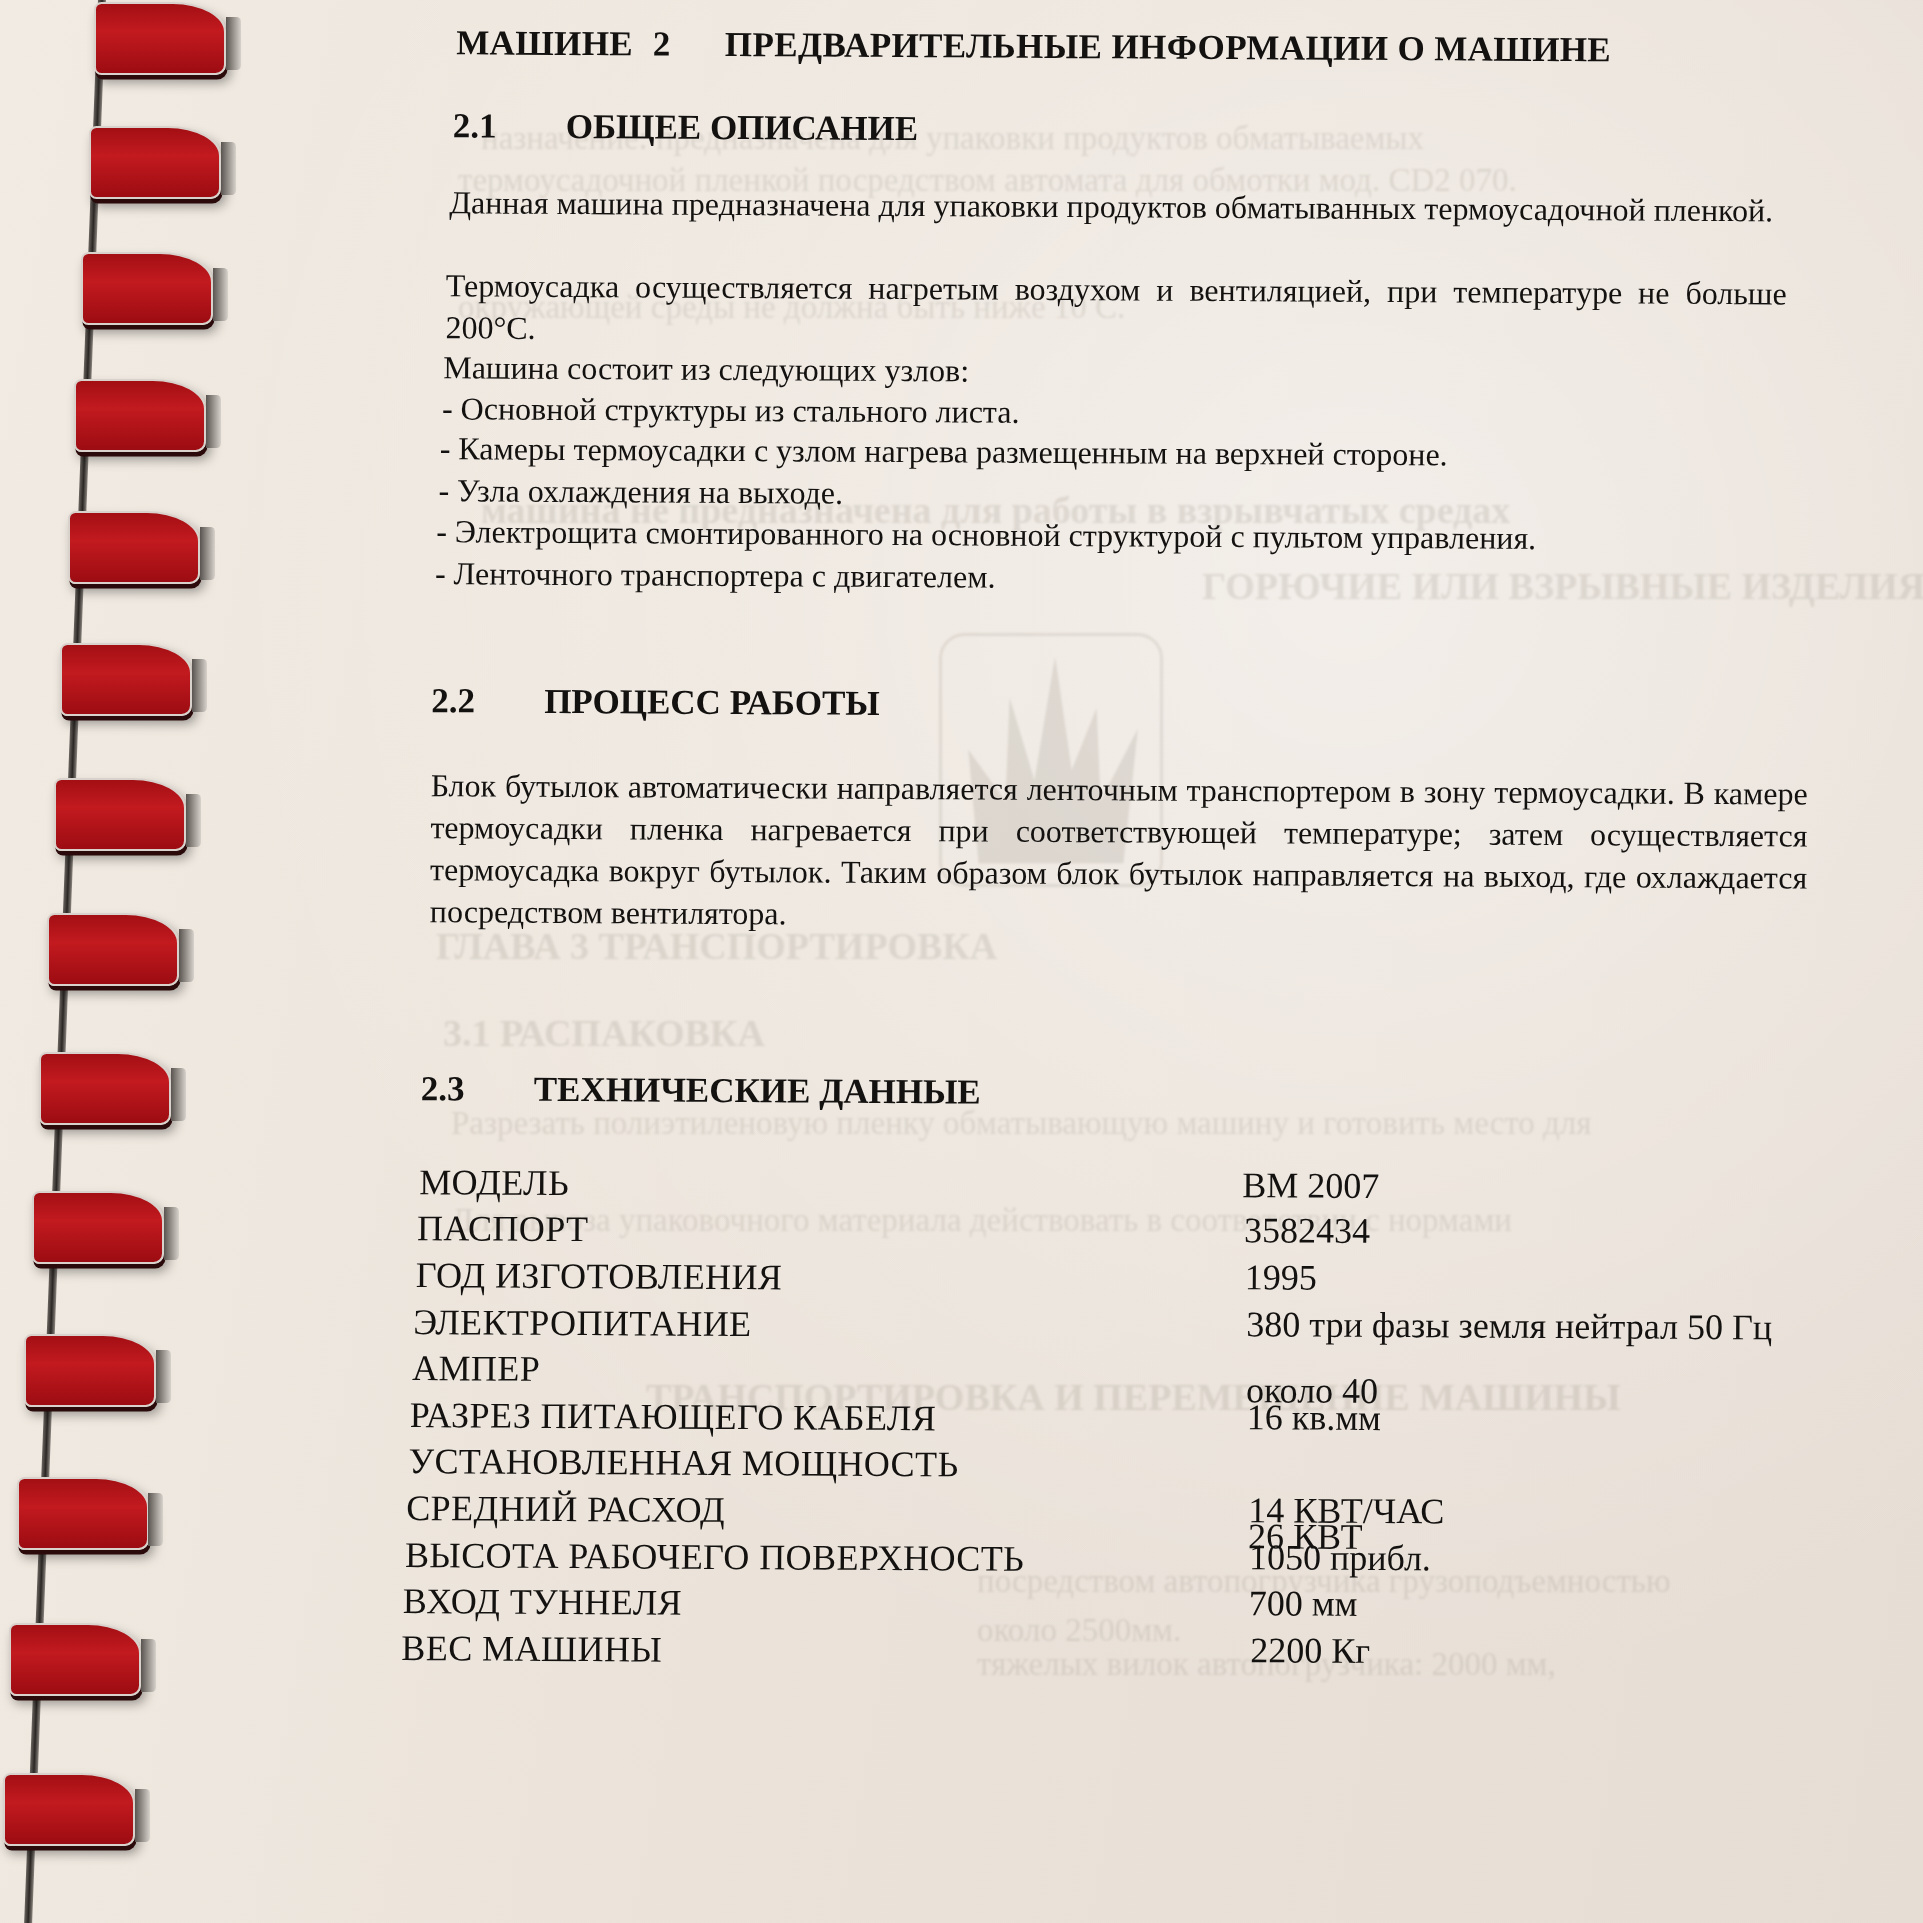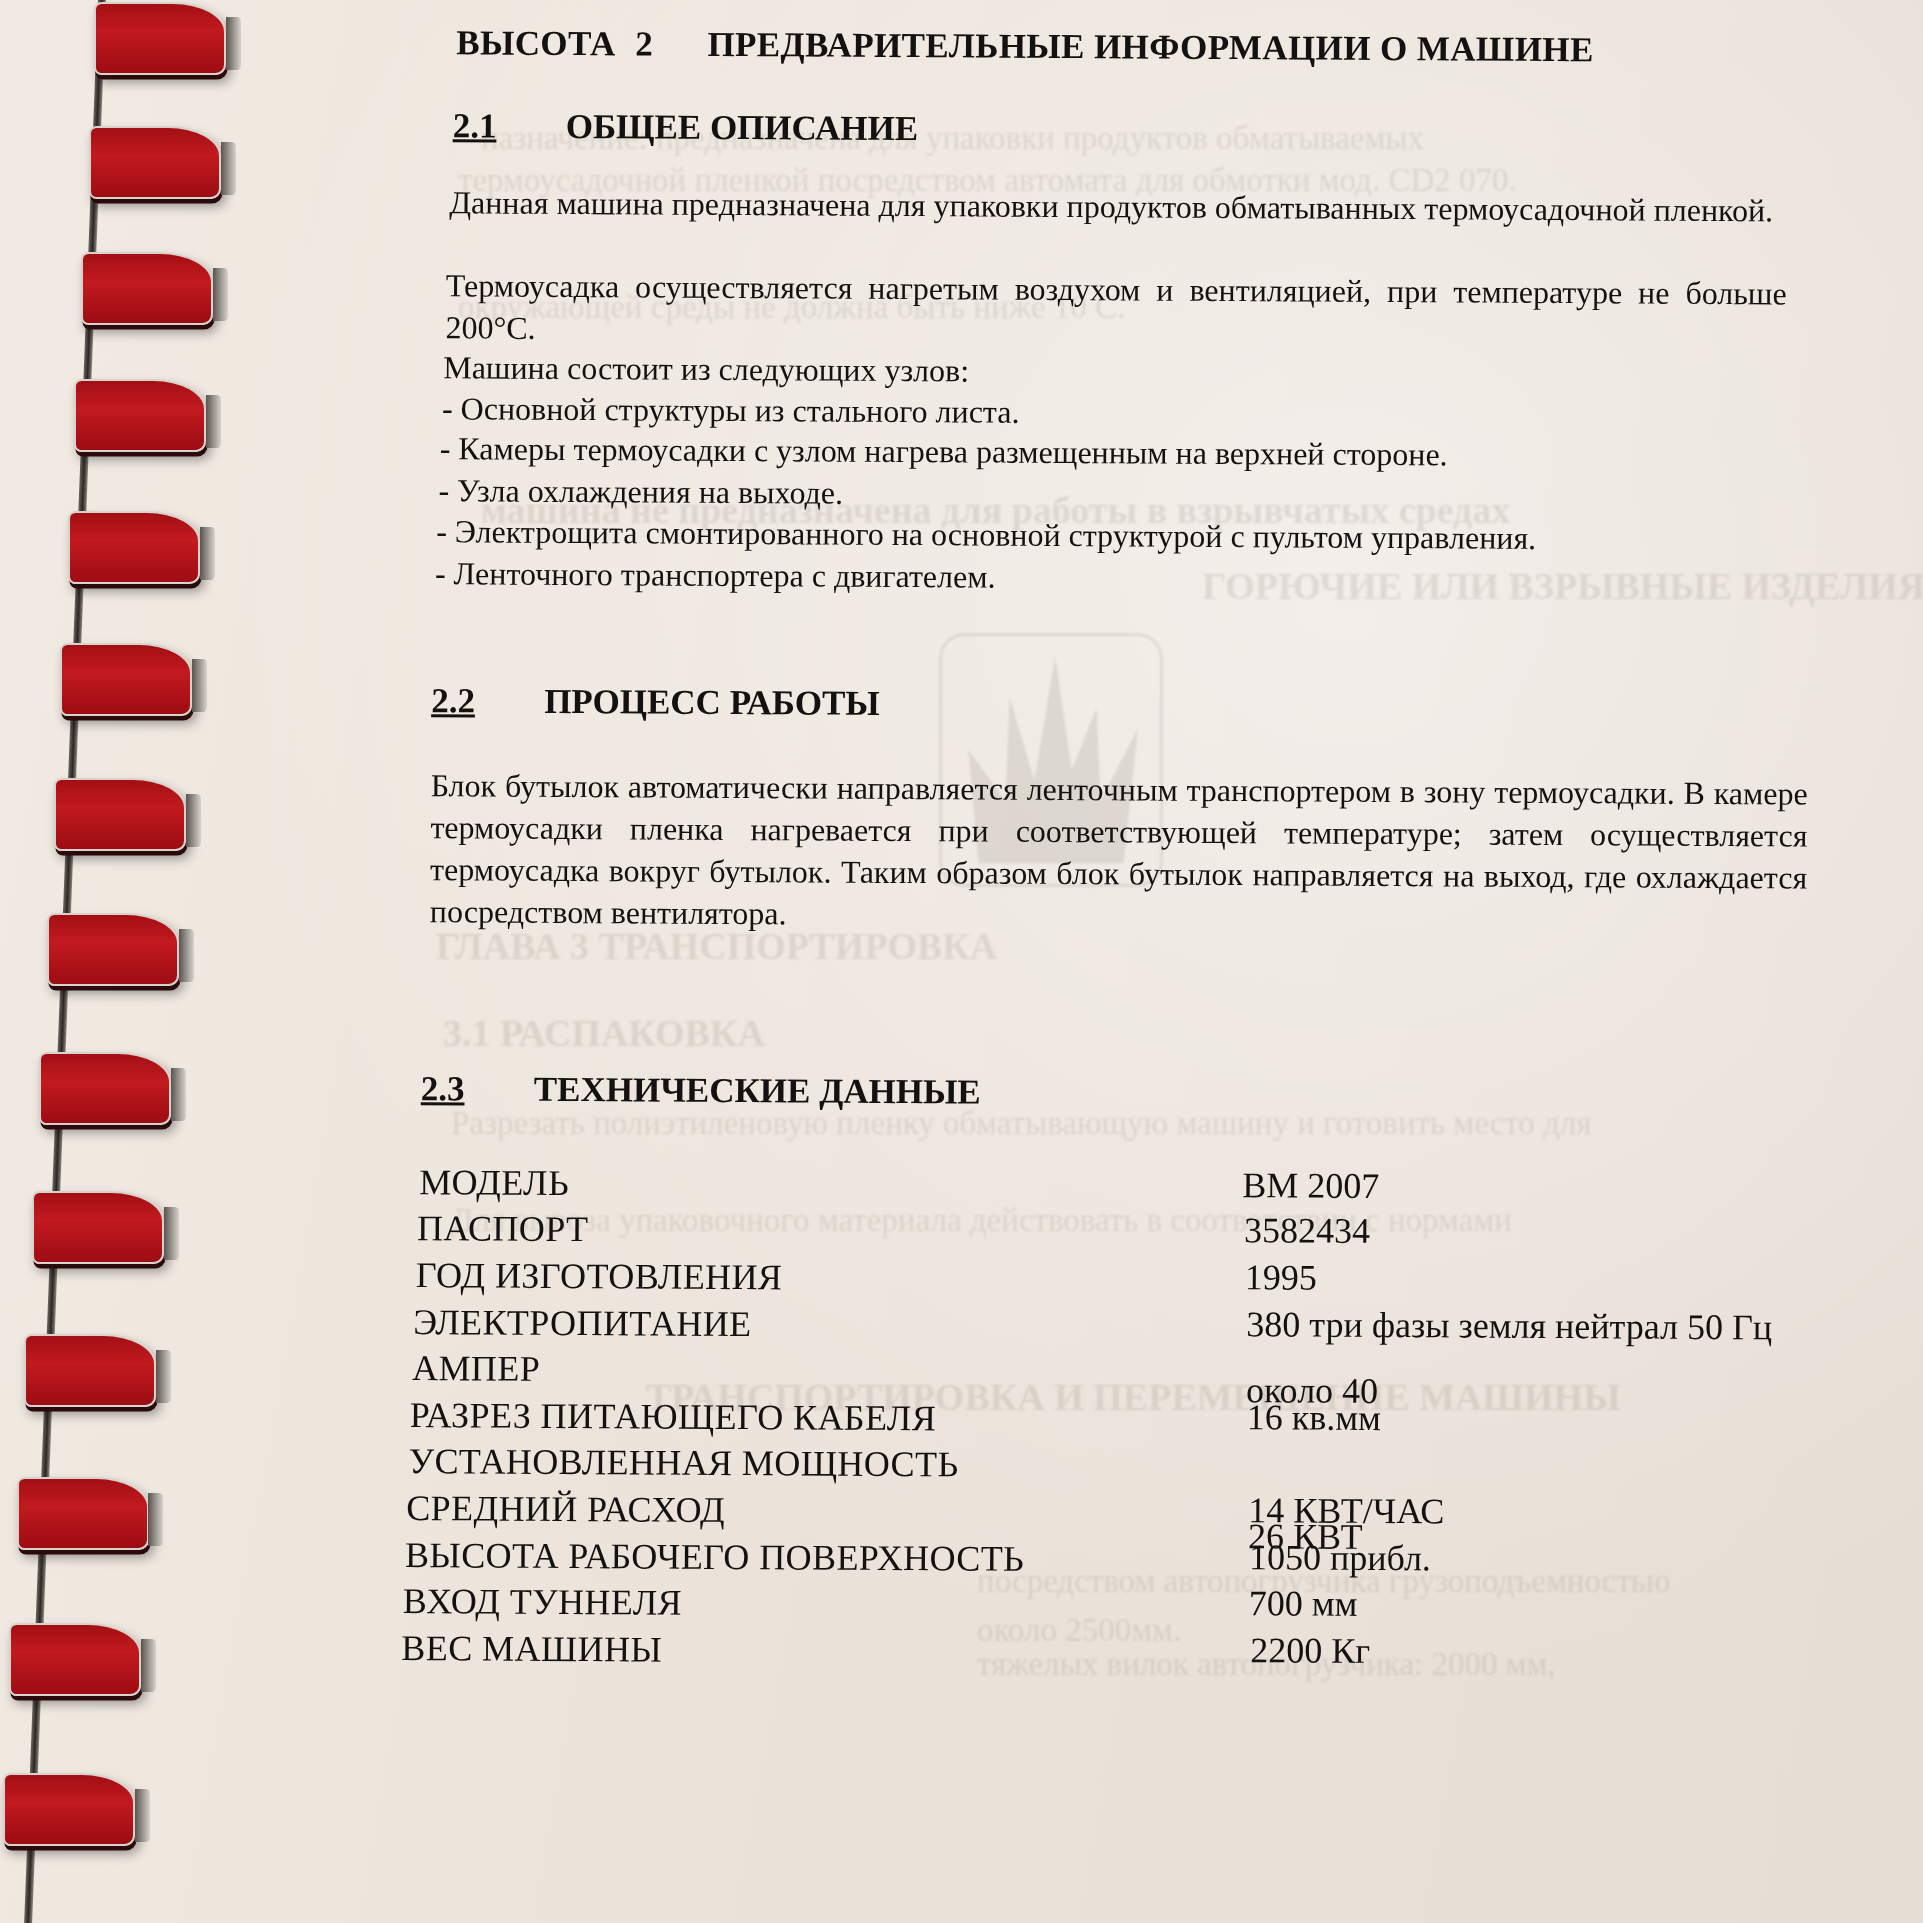--- a/index.html
+++ b/index.html
@@ -95,21 +95,21 @@
       letter-spacing: 0.4px;
       white-space: nowrap;
     }
     .h1 .num { margin-left: 10.5px; margin-right: 45px; }
     .h2 {
       position: absolute;
       font-size: 35px;
       font-weight: bold;
       white-space: nowrap;
     }
-    .h2 .sec { display: inline-block; width: 113px; text-decoration: underline; }
+    .h2 .sec { display: inline-block; width: 113px; }
     .para {
       position: absolute;
       font-size: 32px;
       line-height: 42px;
       text-align: justify;
       text-align-last: left;
     }
     .line {
       position: absolute;
       font-size: 32px;
@@ -159,21 +159,21 @@
 <div class="coil" style="left:39px;top:1052px;"></div>
 <div class="coil" style="left:32px;top:1191px;"></div>
 <div class="coil" style="left:24px;top:1334px;"></div>
 <div class="coil" style="left:16.5px;top:1477px;"></div>
 <div class="coil" style="left:9px;top:1623px;"></div>
 <div class="coil" style="left:3px;top:1773px;"></div>
 
 <div class="page-text">
 
   <div class="h1">
-    <span>ВЫСОТА</span>
+    <span>МАШИНЕ</span>
     <span class="num">2</span>
     <span>ПРЕДВАРИТЕЛЬНЫЕ ИНФОРМАЦИИ О МАШИНЕ</span>
   </div>
 
   <div class="h2" style="left:448px;top:110px;">
     <span class="sec">2.1</span><span>ОБЩЕЕ ОПИСАНИЕ</span>
   </div>
   <div class="para" style="left:445px;top:185px;width:1326px;">Данная машина предназначена для упаковки продуктов обматыванных термоусадочной пленкой.</div>
   <div class="para" style="left:442px;top:268px;width:1341px;">Термоусадка осуществляется нагретым воздухом и вентиляцией, при температуре не больше 200°С.</div>
   <div class="line" style="left:440px;top:353px;">Машина состоит из следующих узлов:</div>

